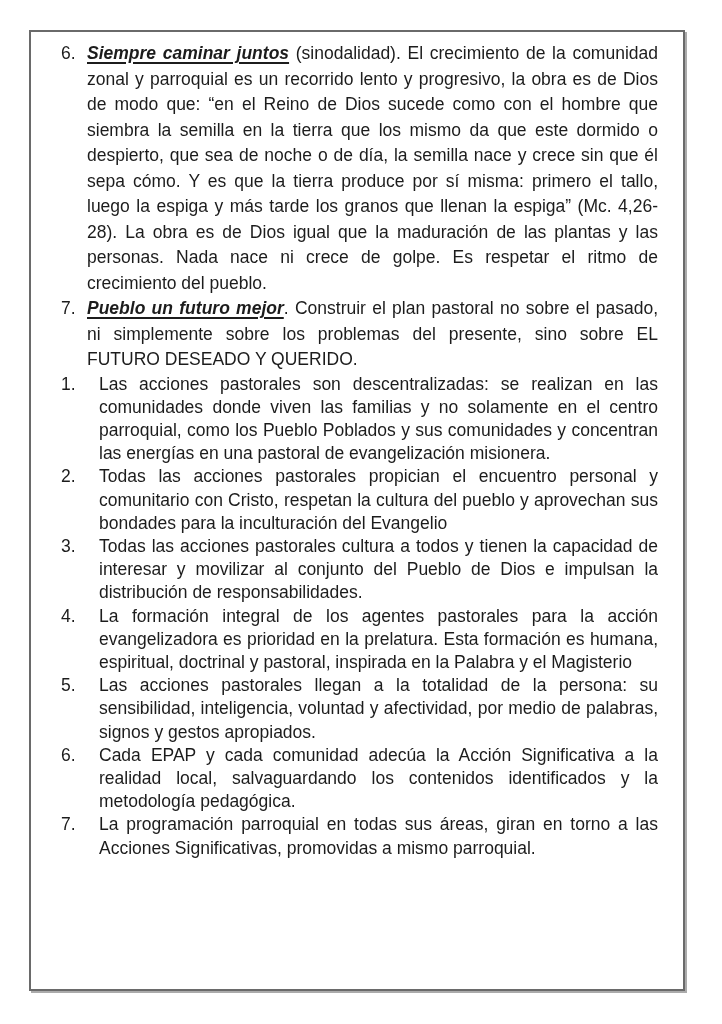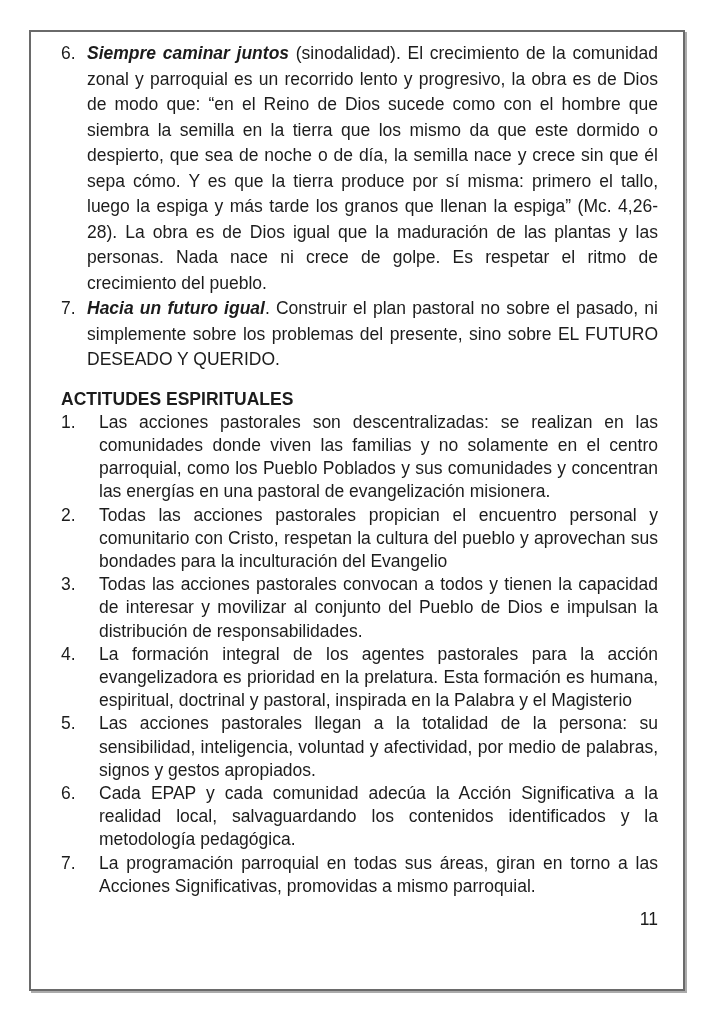--- a/index.html
+++ b/index.html
@@ -48,20 +48,21 @@
   .marker {
     white-space: nowrap;
   }
   .body {
     flex: 1;
     text-align: justify;
   }
   .lead-title {
     font-weight: bold;
     font-style: italic;
+    text-decoration: underline;
     text-decoration-thickness: 1.5px;
     text-underline-offset: 3px;
   }
   .section-heading {
     font-size: 17.5px;
     line-height: 23.2px;
     font-weight: bold;
     margin: 15px 0 0 0;
   }
   .page-number {
@@ -78,42 +79,41 @@
 
   <div class="list-a">
 
     <div class="item">
       <span class="marker">6.</span>
       <div class="body"><span class="lead-title">Siempre caminar juntos</span><span> (sinodalidad). El crecimiento de la comunidad zonal y parroquial es un recorrido lento y progresivo, la obra es de Dios de modo que: “en el Reino de Dios sucede como con el hombre que siembra la semilla en la tierra que los mismo da que este dormido o despierto, que sea de noche o de día, la semilla nace y crece sin que él sepa cómo. Y es que la tierra produce por sí misma: primero el tallo, luego la espiga y más tarde los granos que llenan la espiga” (Mc. 4,26-28). La obra es de Dios igual que la maduración de las plantas y las personas. Nada nace ni crece de golpe. Es respetar el ritmo de crecimiento del pueblo.</span></div>
     </div>
 
     <div class="item">
       <span class="marker">7.</span>
-      <div class="body"><span class="lead-title">Hacia un futuro igual</span><span>. Construir el plan pastoral no sobre el pasado, ni simplemente sobre los problemas del presente, sino sobre EL FUTURO DESEADO Y QUERIDO.</span></div>
+      <div class="body"><span class="lead-title">Pueblo un futuro mejor</span><span>. Construir el plan pastoral no sobre el pasado, ni simplemente sobre los problemas del presente, sino sobre EL FUTURO DESEADO Y QUERIDO.</span></div>
     </div>
 
   </div>
 
-  <h2 class="section-heading">ACTITUDES ESPIRITUALES</h2>
 
   <div class="list-b">
 
     <div class="item">
       <span class="marker">1.</span>
       <div class="body">Las acciones pastorales son descentralizadas: se realizan en las comunidades donde viven las familias y no solamente en el centro parroquial, como los Pueblo Poblados y sus comunidades y concentran las energías en una pastoral de evangelización misionera.</div>
     </div>
 
     <div class="item">
       <span class="marker">2.</span>
       <div class="body">Todas las acciones pastorales propician el encuentro personal y comunitario con Cristo,  respetan la cultura del pueblo y aprovechan sus bondades para la inculturación del Evangelio</div>
     </div>
 
     <div class="item">
       <span class="marker">3.</span>
-      <div class="body">Todas las acciones pastorales convocan a todos y tienen la capacidad de interesar y movilizar al conjunto del Pueblo de Dios e impulsan la distribución de responsabilidades.</div>
+      <div class="body">Todas las acciones pastorales cultura a todos y tienen la capacidad de interesar y movilizar al conjunto del Pueblo de Dios e impulsan la distribución de responsabilidades.</div>
     </div>
 
     <div class="item">
       <span class="marker">4.</span>
       <div class="body">La formación integral de los agentes pastorales para la acción evangelizadora es prioridad en la prelatura. Esta formación es humana, espiritual, doctrinal y pastoral, inspirada en la Palabra y el Magisterio</div>
     </div>
 
     <div class="item">
       <span class="marker">5.</span>
       <div class="body">Las acciones pastorales llegan a la totalidad de la persona: su sensibilidad, inteligencia, voluntad y afectividad, por medio de palabras, signos y gestos apropiados.</div>
@@ -124,15 +124,14 @@
       <div class="body">Cada EPAP y cada comunidad adecúa la Acción Significativa a la realidad local, salvaguardando los contenidos identificados y la metodología pedagógica.</div>
     </div>
 
     <div class="item">
       <span class="marker">7.</span>
       <div class="body">La programación parroquial en todas sus áreas, giran en torno a las Acciones Significativas, promovidas a mismo parroquial.</div>
     </div>
 
   </div>
 
-  <div class="page-number">11</div>
 
 </div>
 
 </body></html>

